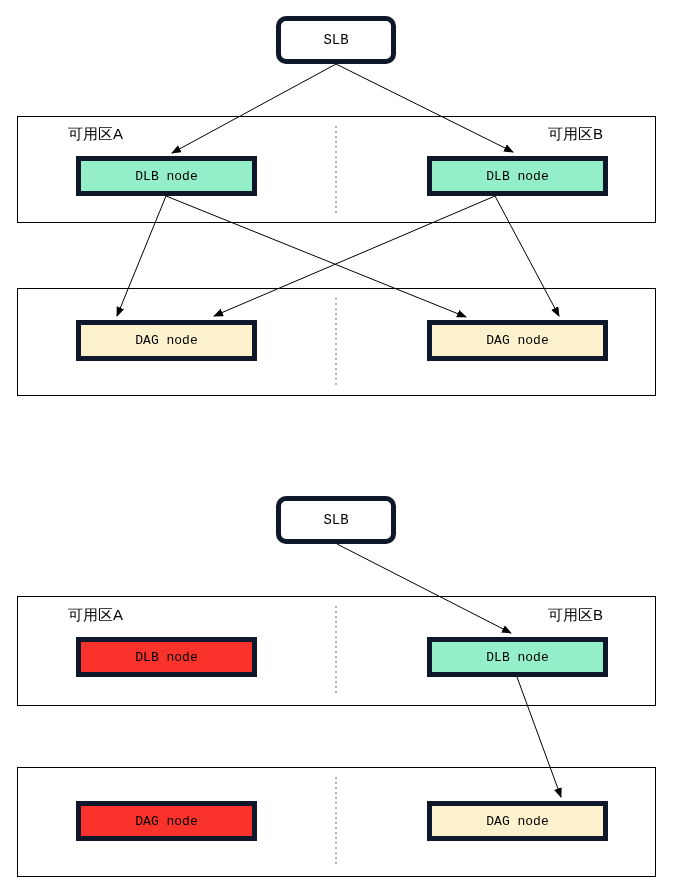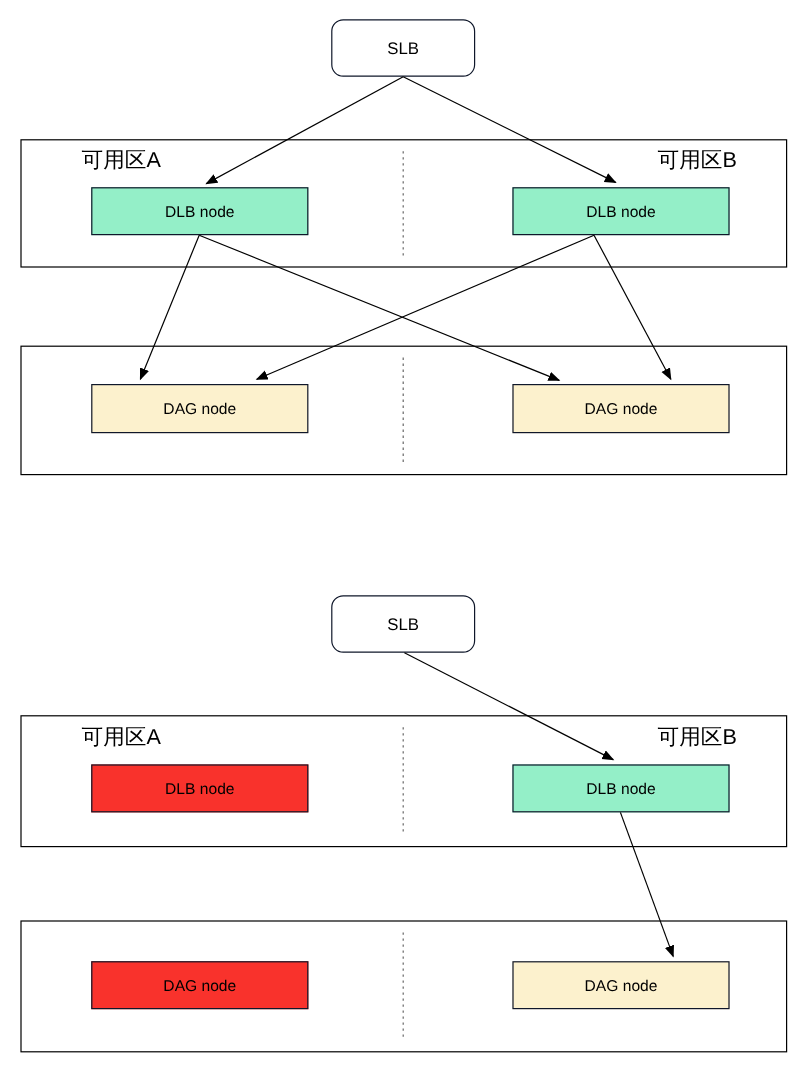--- a/index.html
+++ b/index.html
@@ -13,33 +13,34 @@
     overflow: hidden;
   }
   .zone-row {
     position: absolute;
     border: 1px solid #000000;
     background: transparent;
     box-sizing: border-box;
   }
   .zone-label {
     position: absolute;
-    font-size: 18px;
+    font-size: 15px;
     line-height: 15px;
     white-space: nowrap;
   }
   .node {
     position: absolute;
-    border: 1px solid #0f172a;
+    border: 5px solid #0f172a;
     box-sizing: border-box;
     display: flex;
     align-items: center;
     justify-content: center;
     font-size: 13px;
     background: #ffffff;
+    font-family: Liberation Mono, monospace;
   }
   .slb {
     border-radius: 10px;
     font-size: 14px;
   }
   .edges {
     position: absolute;
     left: 0; top: 0;
     width: 674px; height: 894px;
     pointer-events: none;

